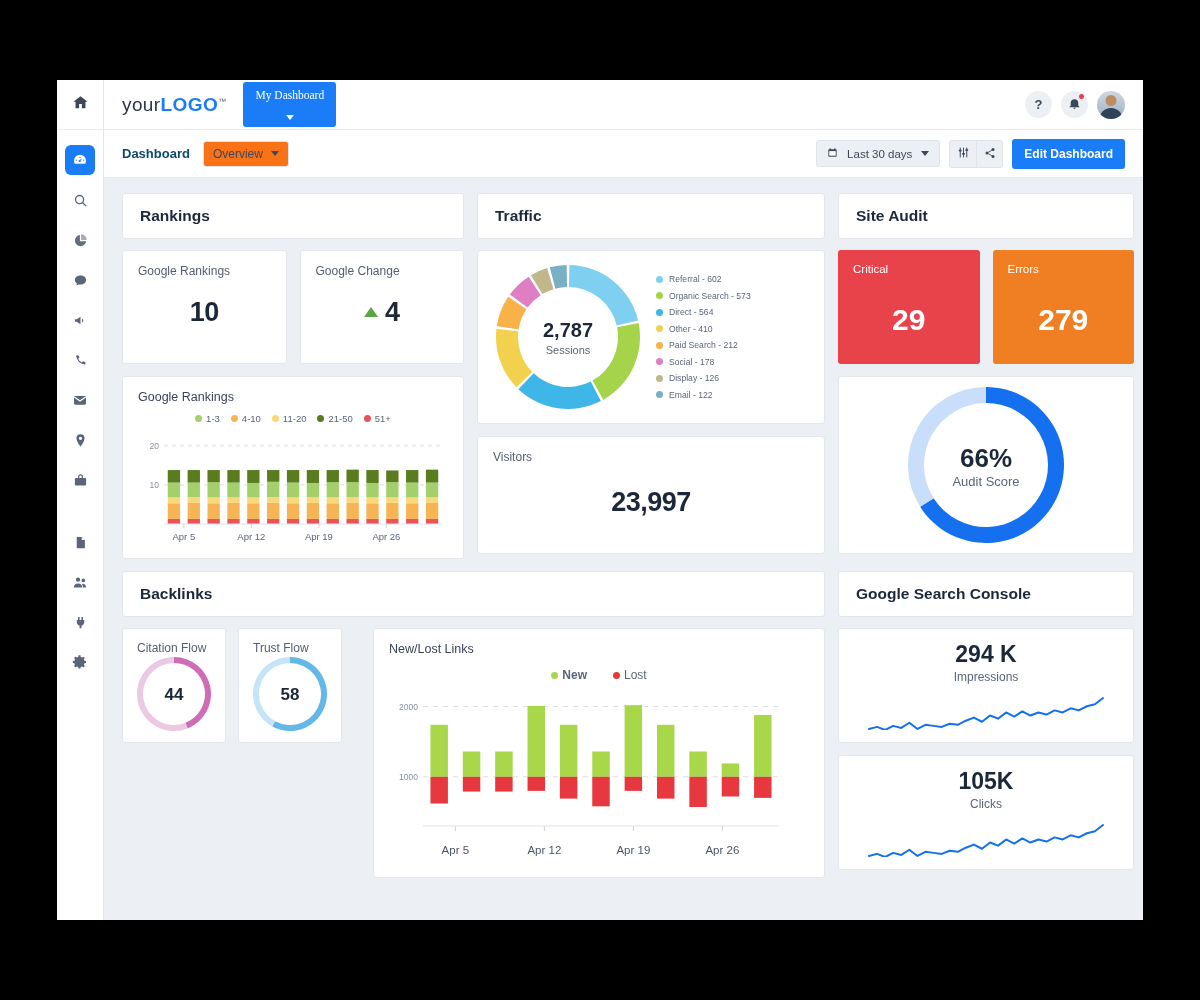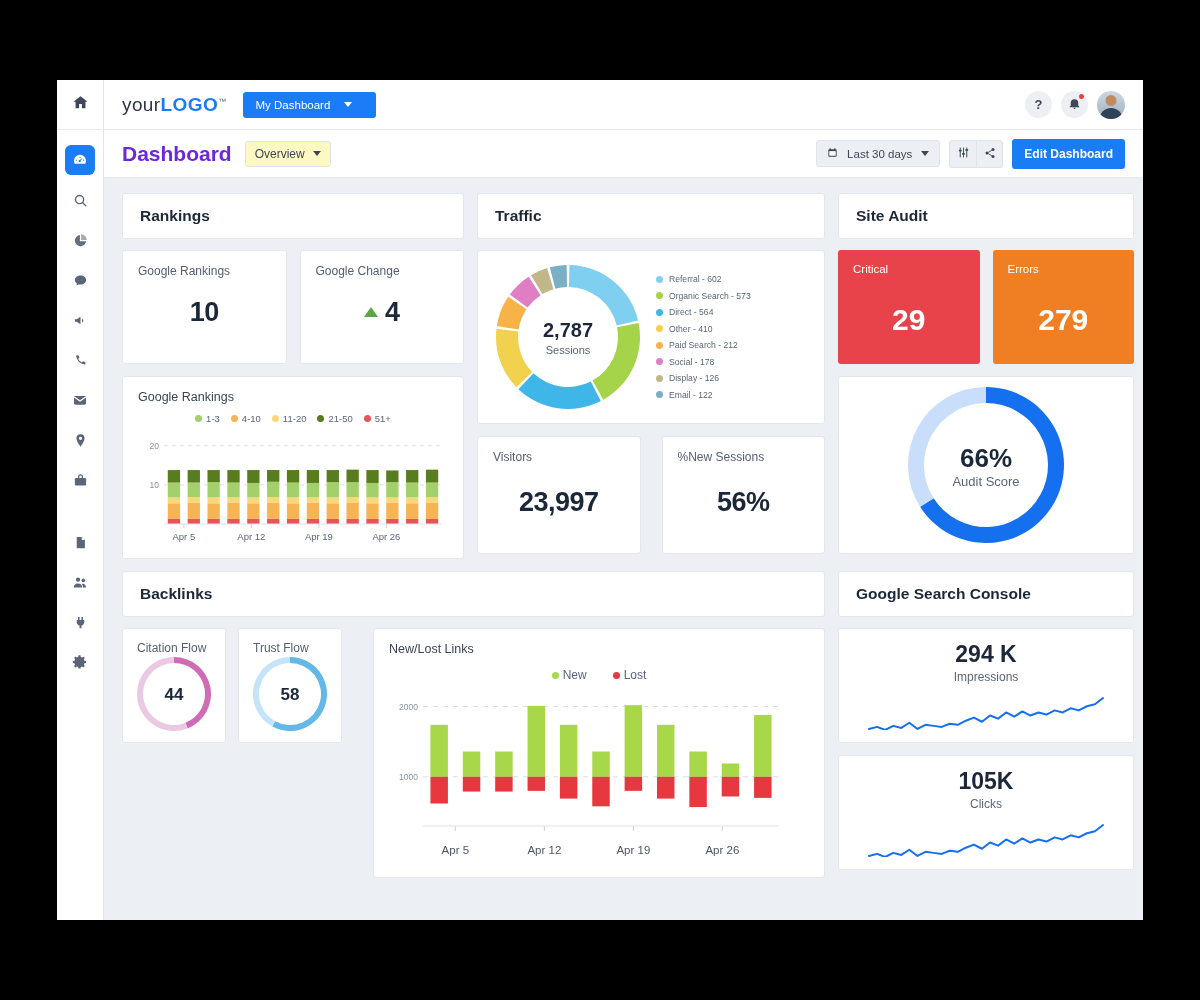--- a/index.html
+++ b/index.html
@@ -79,24 +79,25 @@
   }
   .logo b { color: #1a7cf7; font-weight: 700; }
   .logo sup { font-size: 8px; color:#5b6579; vertical-align: super; }
   .dash-btn {
     margin-left: 16px;
     background: #1a7cf7;
     color: #fff;
     font-size: 11.5px;
     border: none;
     border-radius: 3px;
-    padding: 7px 24px 7px 13px;
+    padding: 7px 12px 7px 13px;
     display: flex; align-items: center; gap: 14px;
     cursor: pointer;
-    font-family: Liberation Sans, sans-serif;
+    font-family: Liberation Serif, serif;
+    flex-direction: column;
   }
   .caret {
     width: 0;height: 0;
     border-left: 4px solid transparent;
     border-right: 4px solid transparent;
     border-top: 5px solid currentColor;
   }
   .topbar-right { margin-left: auto; display: flex; align-items: center; gap: 9px; }
   .circ-btn {
     width: 27px; height: 27px; border-radius: 50%;
@@ -126,24 +127,24 @@
 
   
   .subbar {
     height: 48px;
     background: #fff;
     border-bottom: 1px solid #e6eaee;
     display: flex; align-items: center;
     padding: 0 18px;
     flex: 0 0 48px;
   }
-  .page-title { font-size: 21px; font-weight: 700; color: #6d28d9; }
+  .page-title { font-size: 13px; font-weight: 700; color: #0c4a6e; }
   .ov-select {
     margin-left: 13px;
-    background: #fef9c3;
+    background: #f97316;
     border: 1px solid #dfe4ea;
     border-radius: 3px;
     font-size: 12px;
     color: #3d4757;
     padding: 5px 9px;
     display: flex; align-items: center; gap: 8px;
     cursor: pointer;
   }
   .subbar-right { margin-left: auto; display: flex; align-items: center; gap: 9px; }
   .date-btn {
@@ -606,24 +607,20 @@
                 <i class="lg-dot" style="background: rgb(121, 176, 196);"></i>
                 <span>Email - 122</span>
               </span>
             </div>
         </div>
         <div class="traffic-kpis" style="margin-top:12px">
           <div class="card kpi-card">
             <div class="card-label">Visitors</div>
             <div class="big-num kpi-val">23,997</div>
           </div>
-          <div class="card kpi-card">
-            <div class="card-label">%New Sessions</div>
-            <div class="big-num kpi-val">56%</div>
-          </div>
         </div>
       </section>
 
       <section>
         <div class="panel-head">
           <h2>Site Audit</h2>
         </div>
         <div class="audit-row">
           <div class="audit-card" id="audit-critical" style="background: rgb(232, 67, 75);">
             <div class="lbl">Critical</div>
@@ -667,21 +664,21 @@
                     <path d="M 37 0 A 37 37 0 1 1 19.17511405823654 69.42334716162296 L 22.06563610284683 64.16550708135978 A 31 31 0 1 0 37 6 Z" fill="#63b8e8"></path>
                     <path d="M 19.17511405823654 69.42334716162296 A 37 37 0 0 1 36.99999999999999 0 L 36.99999999999999 6 A 31 31 0 0 0 22.06563610284683 64.16550708135978 Z" fill="#c4e4f7"></path>
                     <text x="37" y="43" text-anchor="middle" fill="#1c2739" font-size="17" font-weight="700" font-family="&quot;Liberation Sans&quot;, sans-serif">58</text>
                   </svg>
               </div>
             </div>
           </div>
           <div class="card chart-card" style="flex:1; padding:13px 15px;">
             <div class="chart-title">New/Lost Links</div>
             <div class="legend" id="nl-legend" style="gap:26px; margin:12px 0 6px;">
-                <span style="font-size: 12px;">
+                <span style="font-size: 12px; font-weight: bold;">
                   <i class="lg-dot" style="background: rgb(168, 215, 73);"></i>
                   <span style="font-size: 12px;">New</span>
                 </span>
                 <span style="font-size: 12px;">
                   <i class="lg-dot" style="background: rgb(232, 56, 63);"></i>
                   <span style="font-size: 12px;">Lost</span>
                 </span>
               </div>
             <svg id="nl-svg" width="400" height="172">
                 <line x1="34" x2="390" y1="88.8108108108108" y2="88.8108108108108" stroke="#d9dee5" stroke-width="1" stroke-dasharray="5 5"></line>

